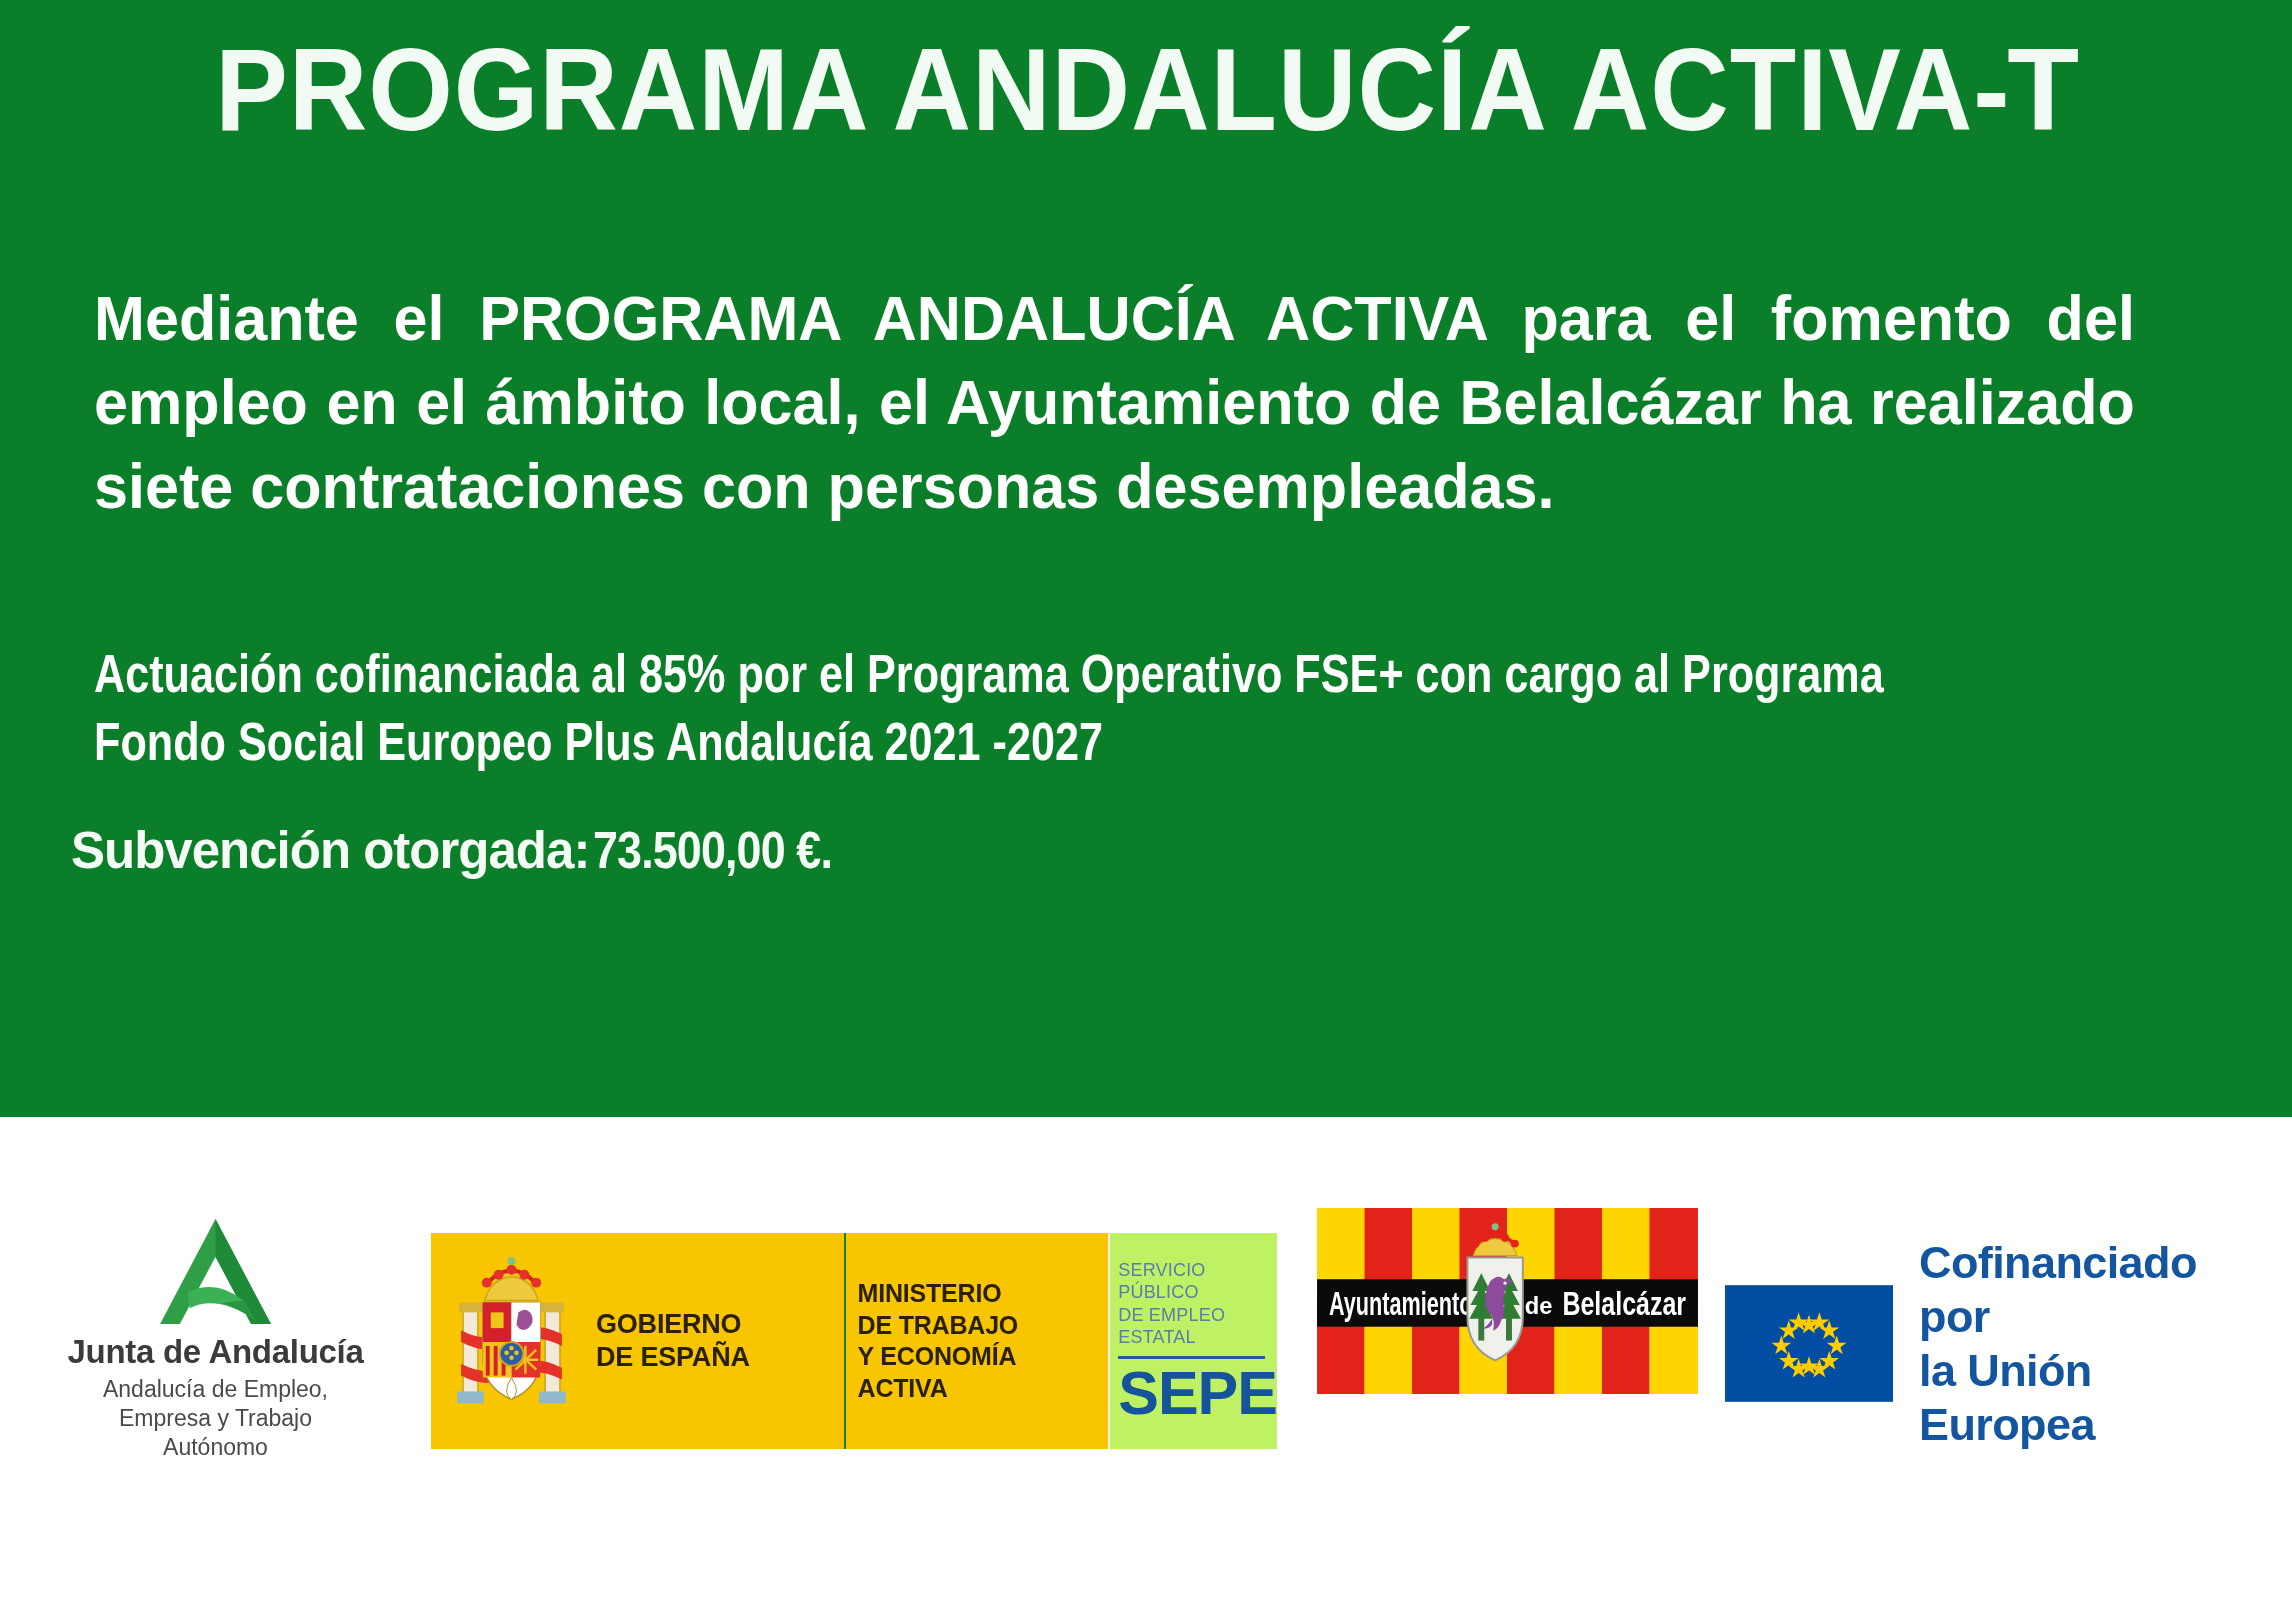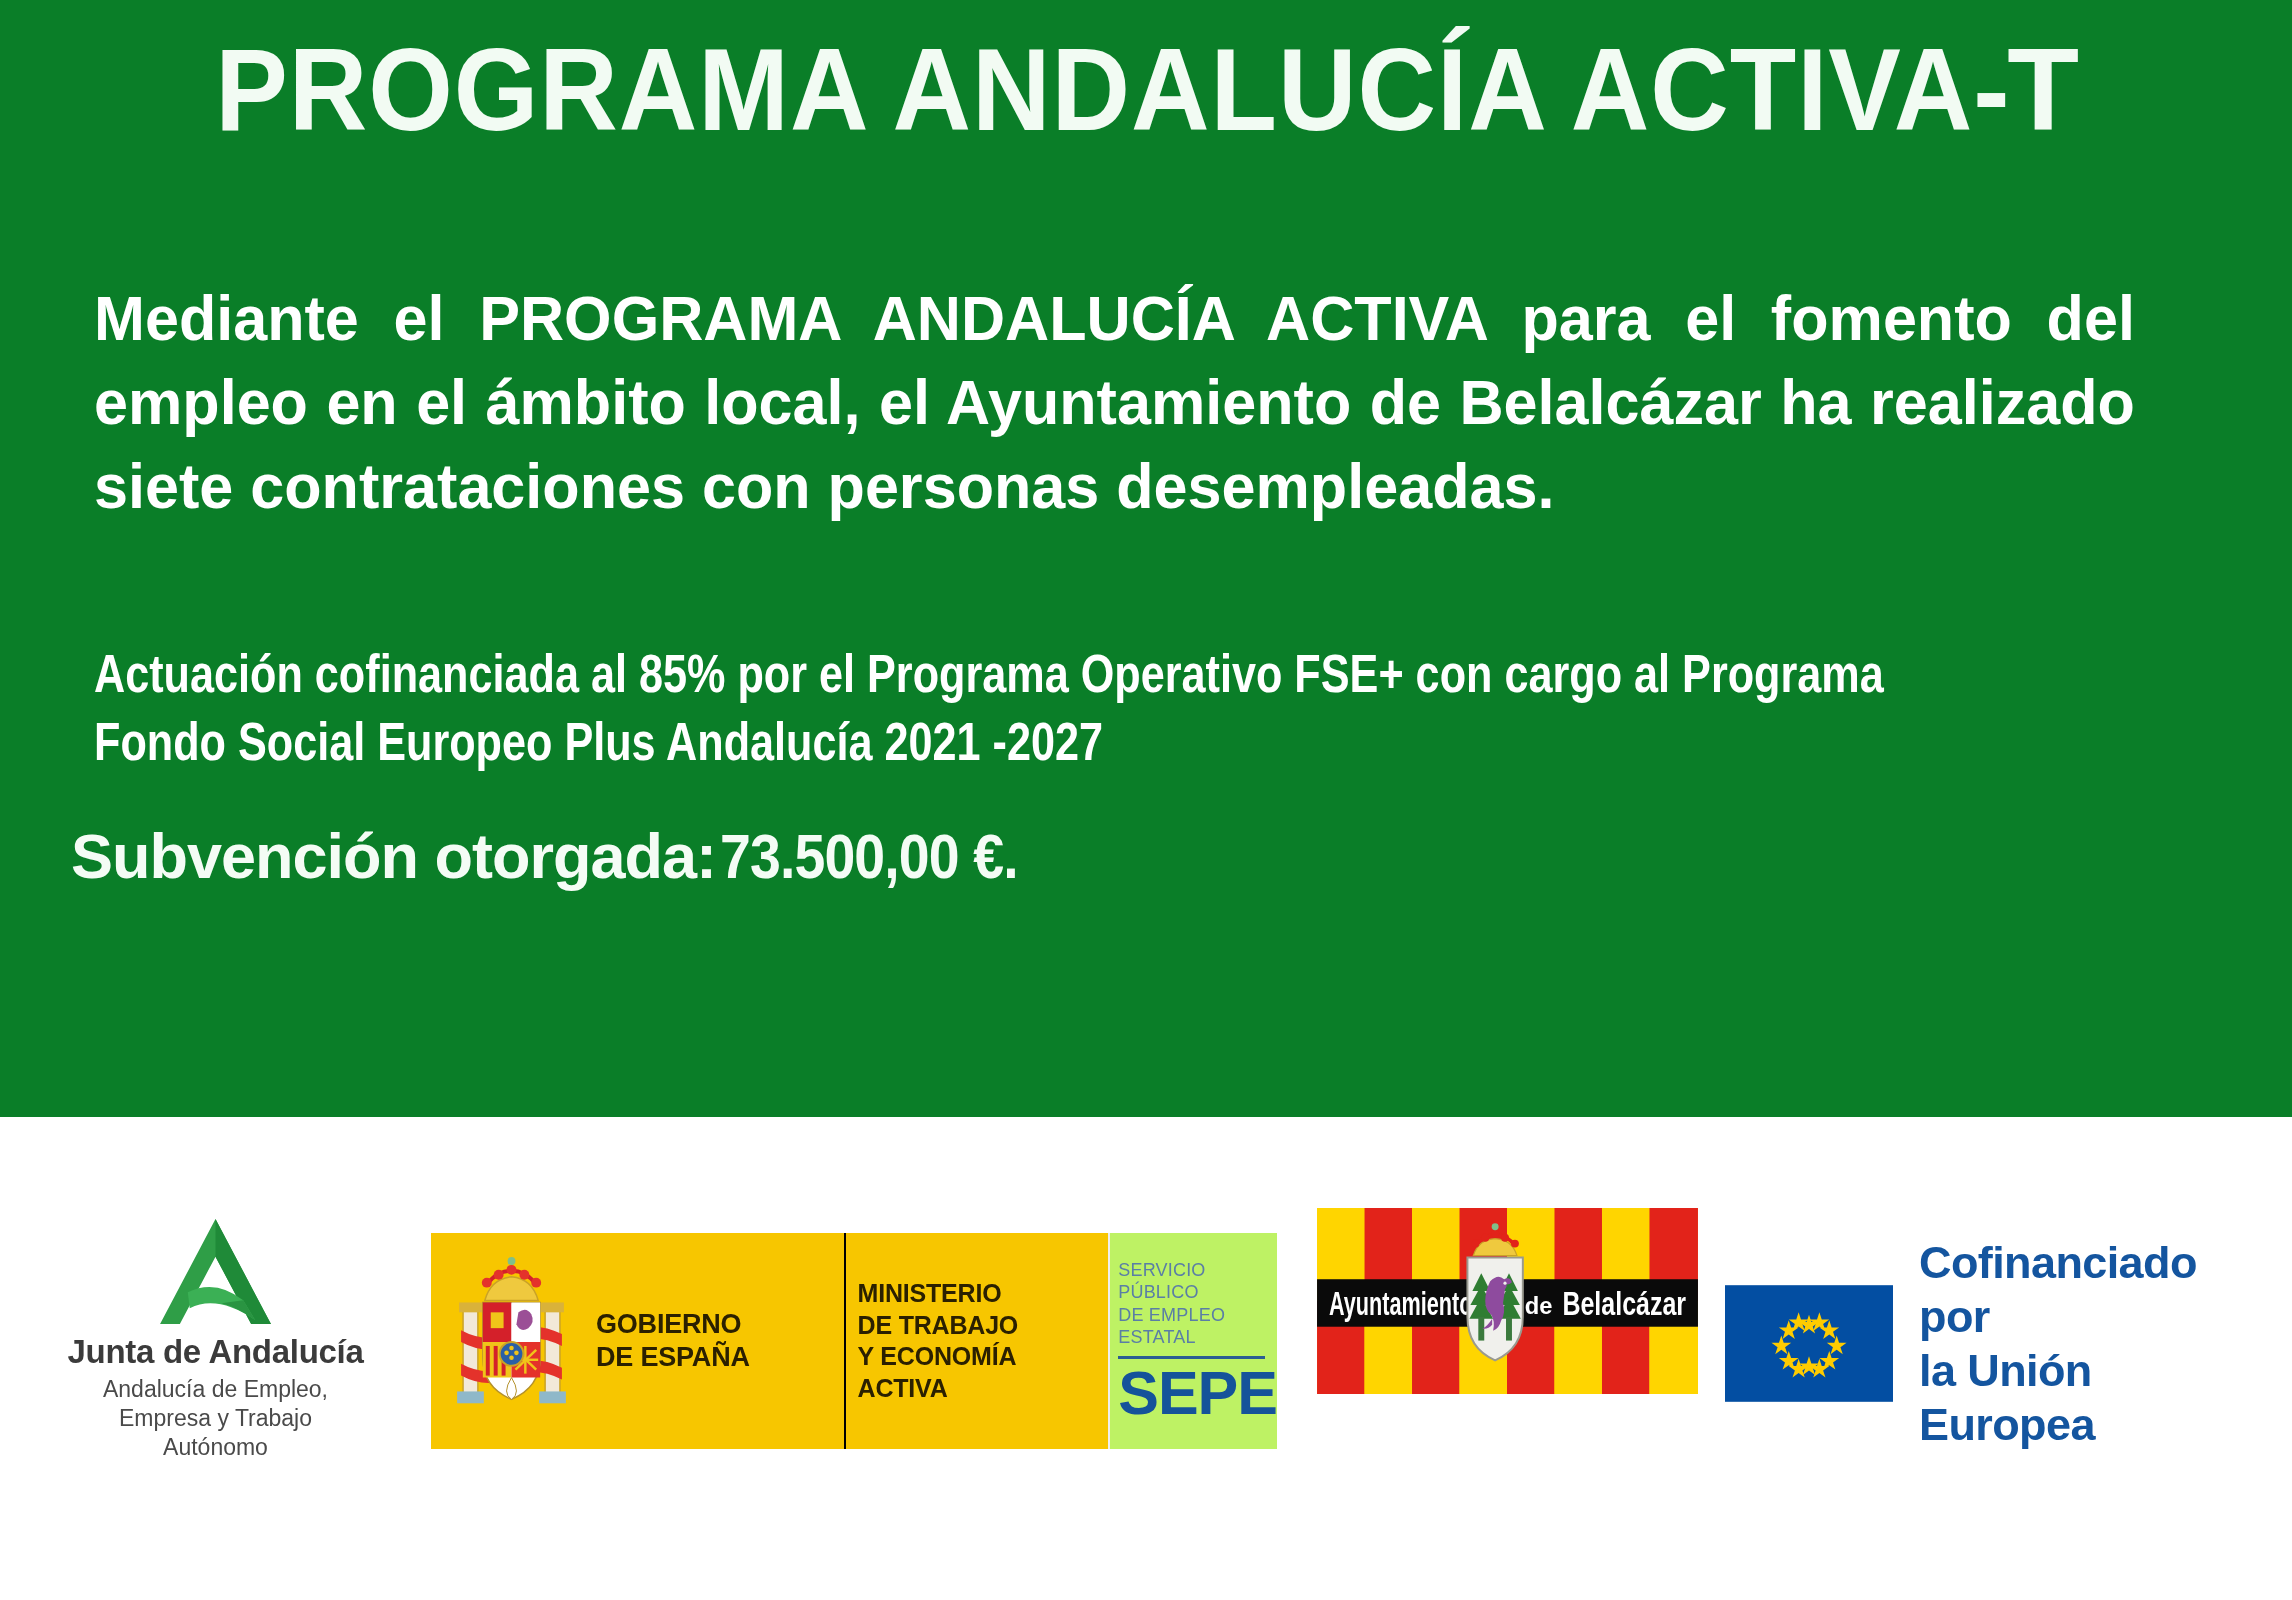--- a/index.html
+++ b/index.html
@@ -92,21 +92,21 @@
   }
 
   .subsidy-line {
     position: absolute;
     left: 71px;
     top: 825px;
     white-space: nowrap;
     color: #f4fcf5;
     font-family: "Liberation Sans", sans-serif;
     font-weight: bold;
-    font-size: 63px;
+    font-size: 51px;
     line-height: 1;
   }
   .subsidy-label {
     display: inline-block;
     letter-spacing: -1px;
   }
   .subsidy-amount {
     display: inline-block;
     transform: scaleX(0.88);
     transform-origin: 0 50%;
@@ -172,21 +172,21 @@
     align-items: center;
     position: relative;
   }
   .gob-cell-escudo {
     width: 416px;
     padding-left: 22px;
   }
   .gob-cell-ministerio {
     width: 267px;
     padding-left: 12px;
-    border-left: 2px solid #000000;
+    border-left: 2px solid #15803d;
   }
   .sepe-cell {
     width: 163px;
     background: #bef264;
     display: flex;
     flex-direction: column;
     justify-content: center;
     padding-left: 8px;
     border-left: 2px solid #efefef;
   }

